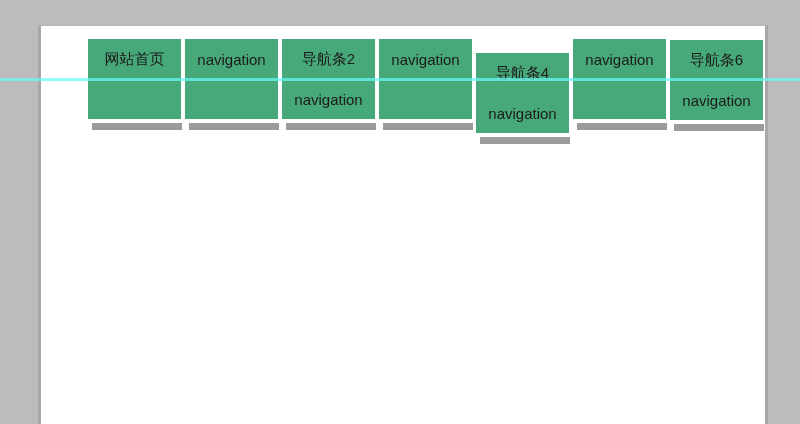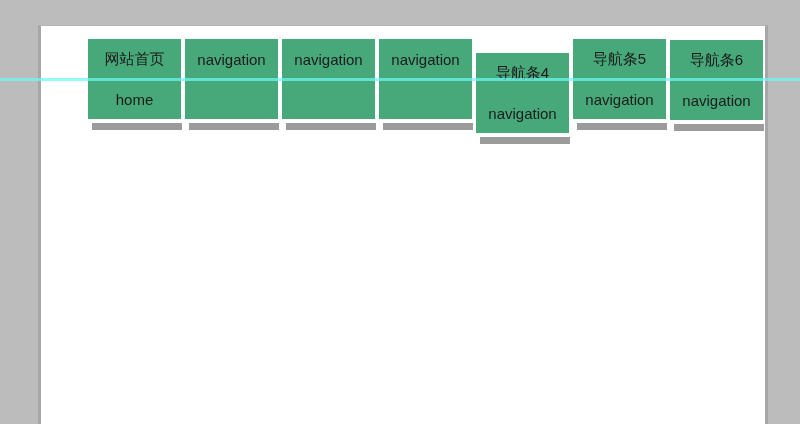--- a/index.html
+++ b/index.html
@@ -70,34 +70,34 @@
 
 <div class="workspace">
 
   <div class="page">
 
     <div class="nav-row">
 
       <div class="nav-item">
         <div class="nav-btn">
           <div class="nav-title">网站首页</div>
-          <div class="nav-sub">home</div>
         </div>
         <div class="nav-shadow"></div>
       </div>
 
       <div class="nav-item">
         <div class="nav-btn">
           <div class="nav-sub">navigation</div>
         </div>
         <div class="nav-shadow"></div>
       </div>
 
       <div class="nav-item">
         <div class="nav-btn">
+          <div class="nav-title">导航条2</div>
           <div class="nav-sub">navigation</div>
         </div>
         <div class="nav-shadow"></div>
       </div>
 
       <div class="nav-item">
         <div class="nav-btn">
           <div class="nav-sub">navigation</div>
         </div>
         <div class="nav-shadow"></div>
@@ -106,21 +106,20 @@
       <div class="nav-item">
         <div class="nav-btn">
           <div class="nav-title">导航条4</div>
           <div class="nav-sub">navigation</div>
         </div>
         <div class="nav-shadow"></div>
       </div>
 
       <div class="nav-item">
         <div class="nav-btn">
-          <div class="nav-title">导航条5</div>
           <div class="nav-sub">navigation</div>
         </div>
         <div class="nav-shadow"></div>
       </div>
 
       <div class="nav-item">
         <div class="nav-btn">
           <div class="nav-title">导航条6</div>
           <div class="nav-sub">navigation</div>
         </div>

